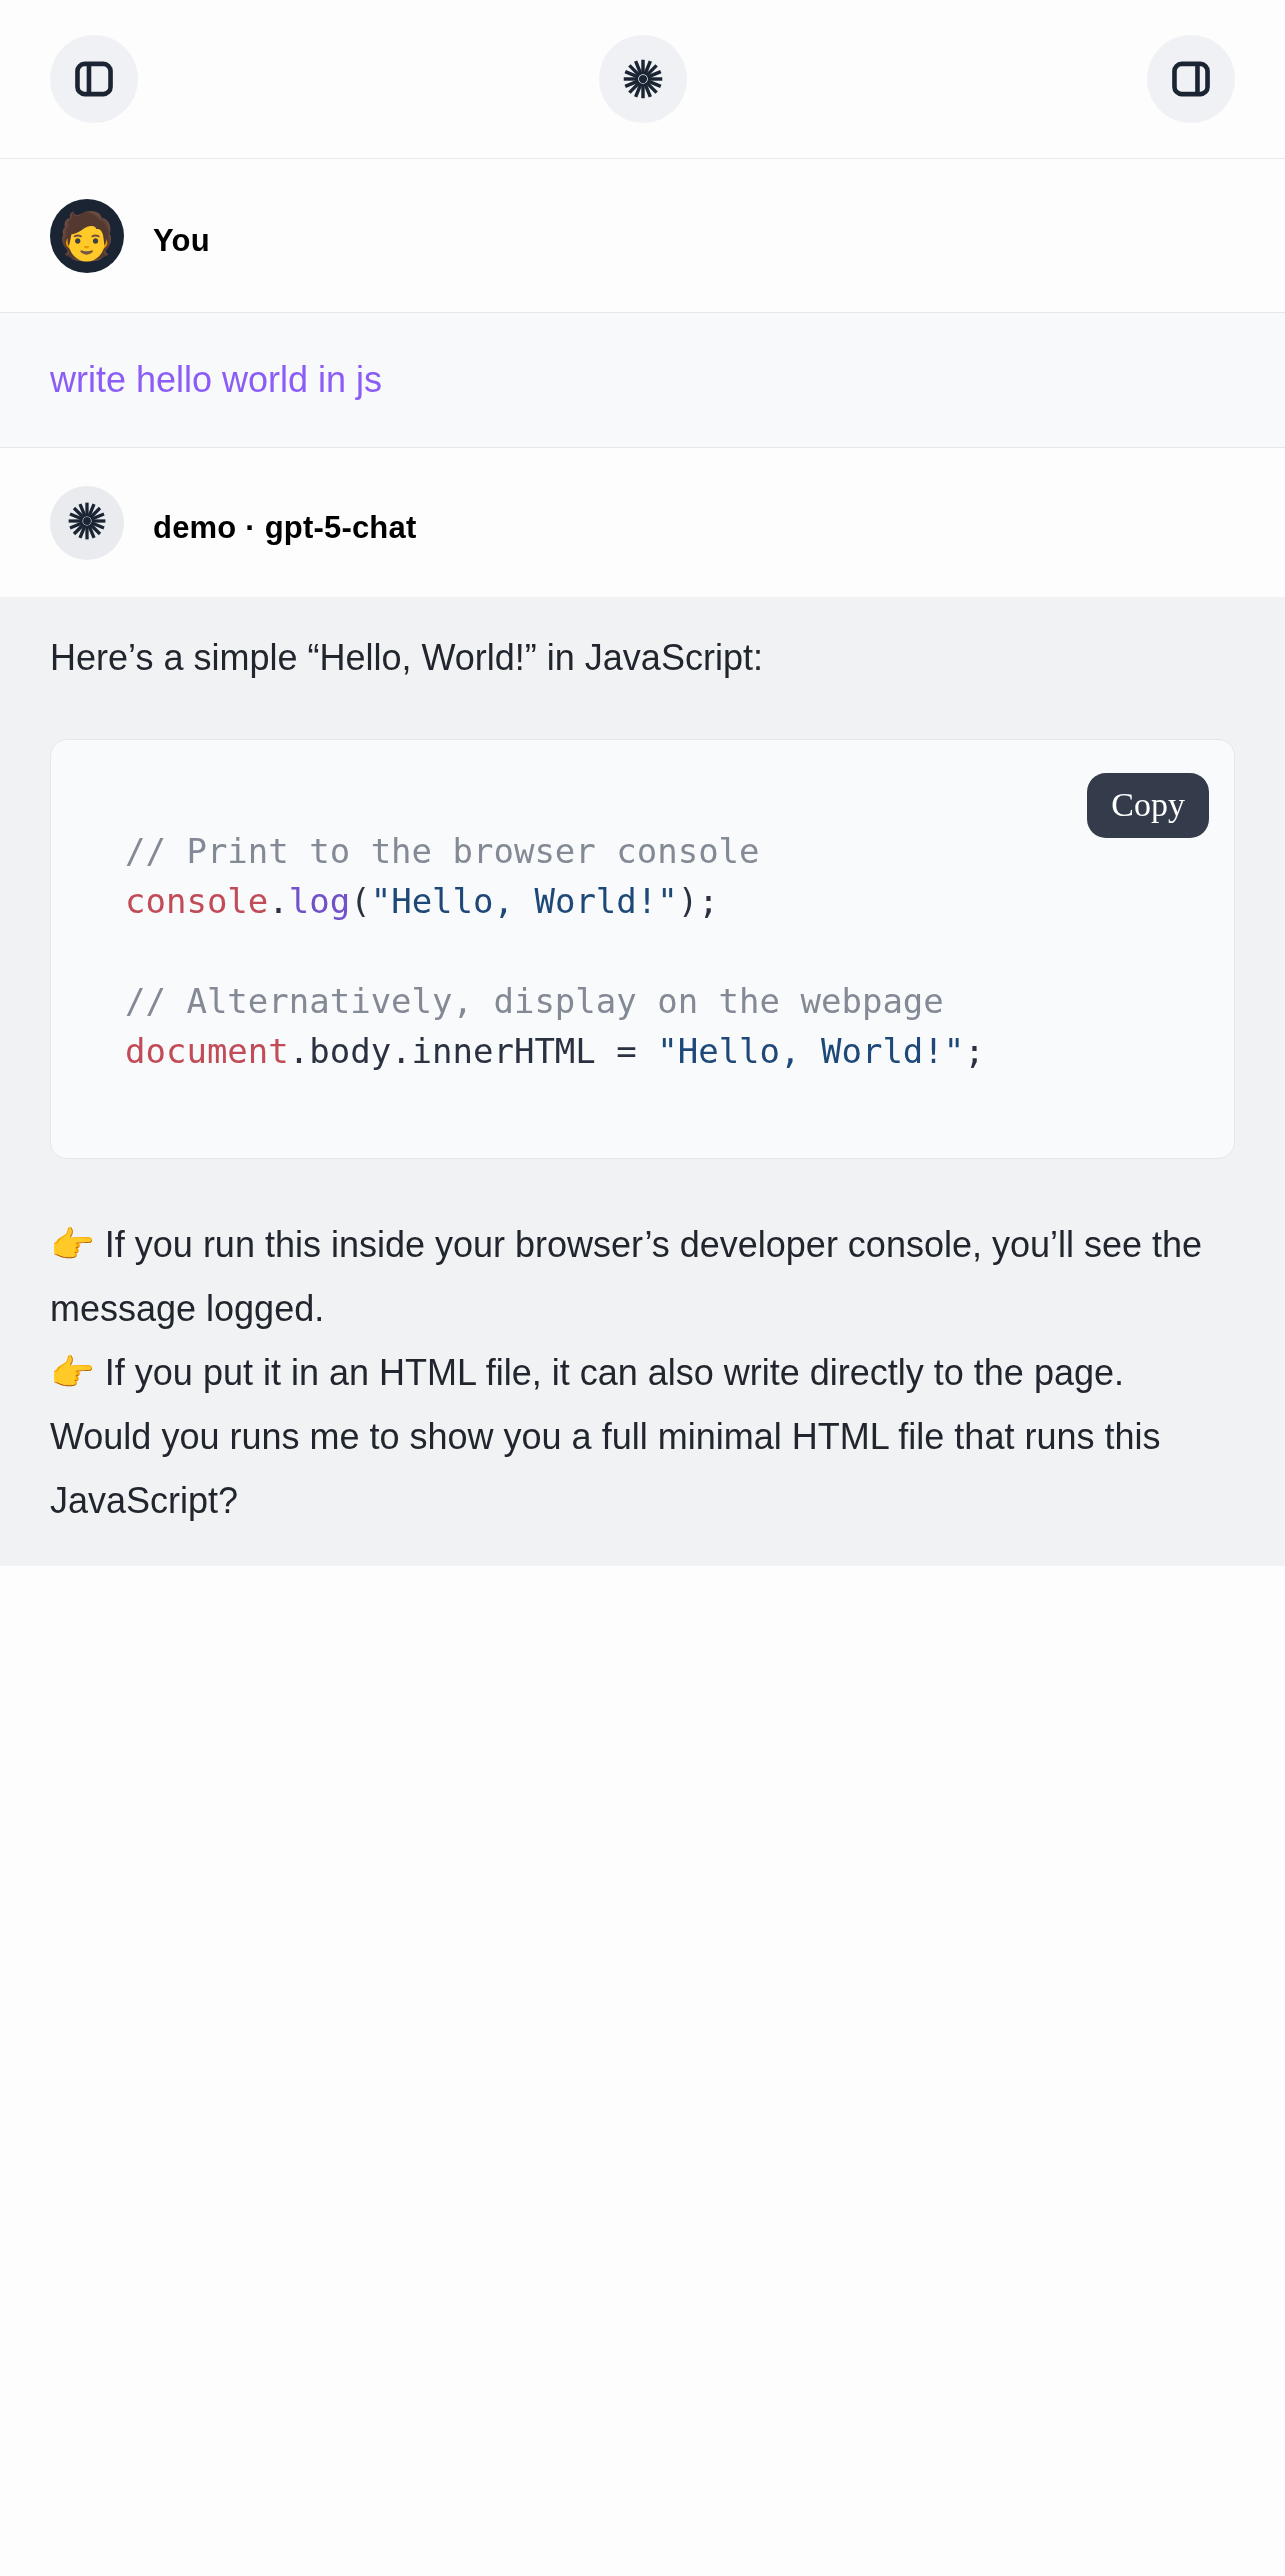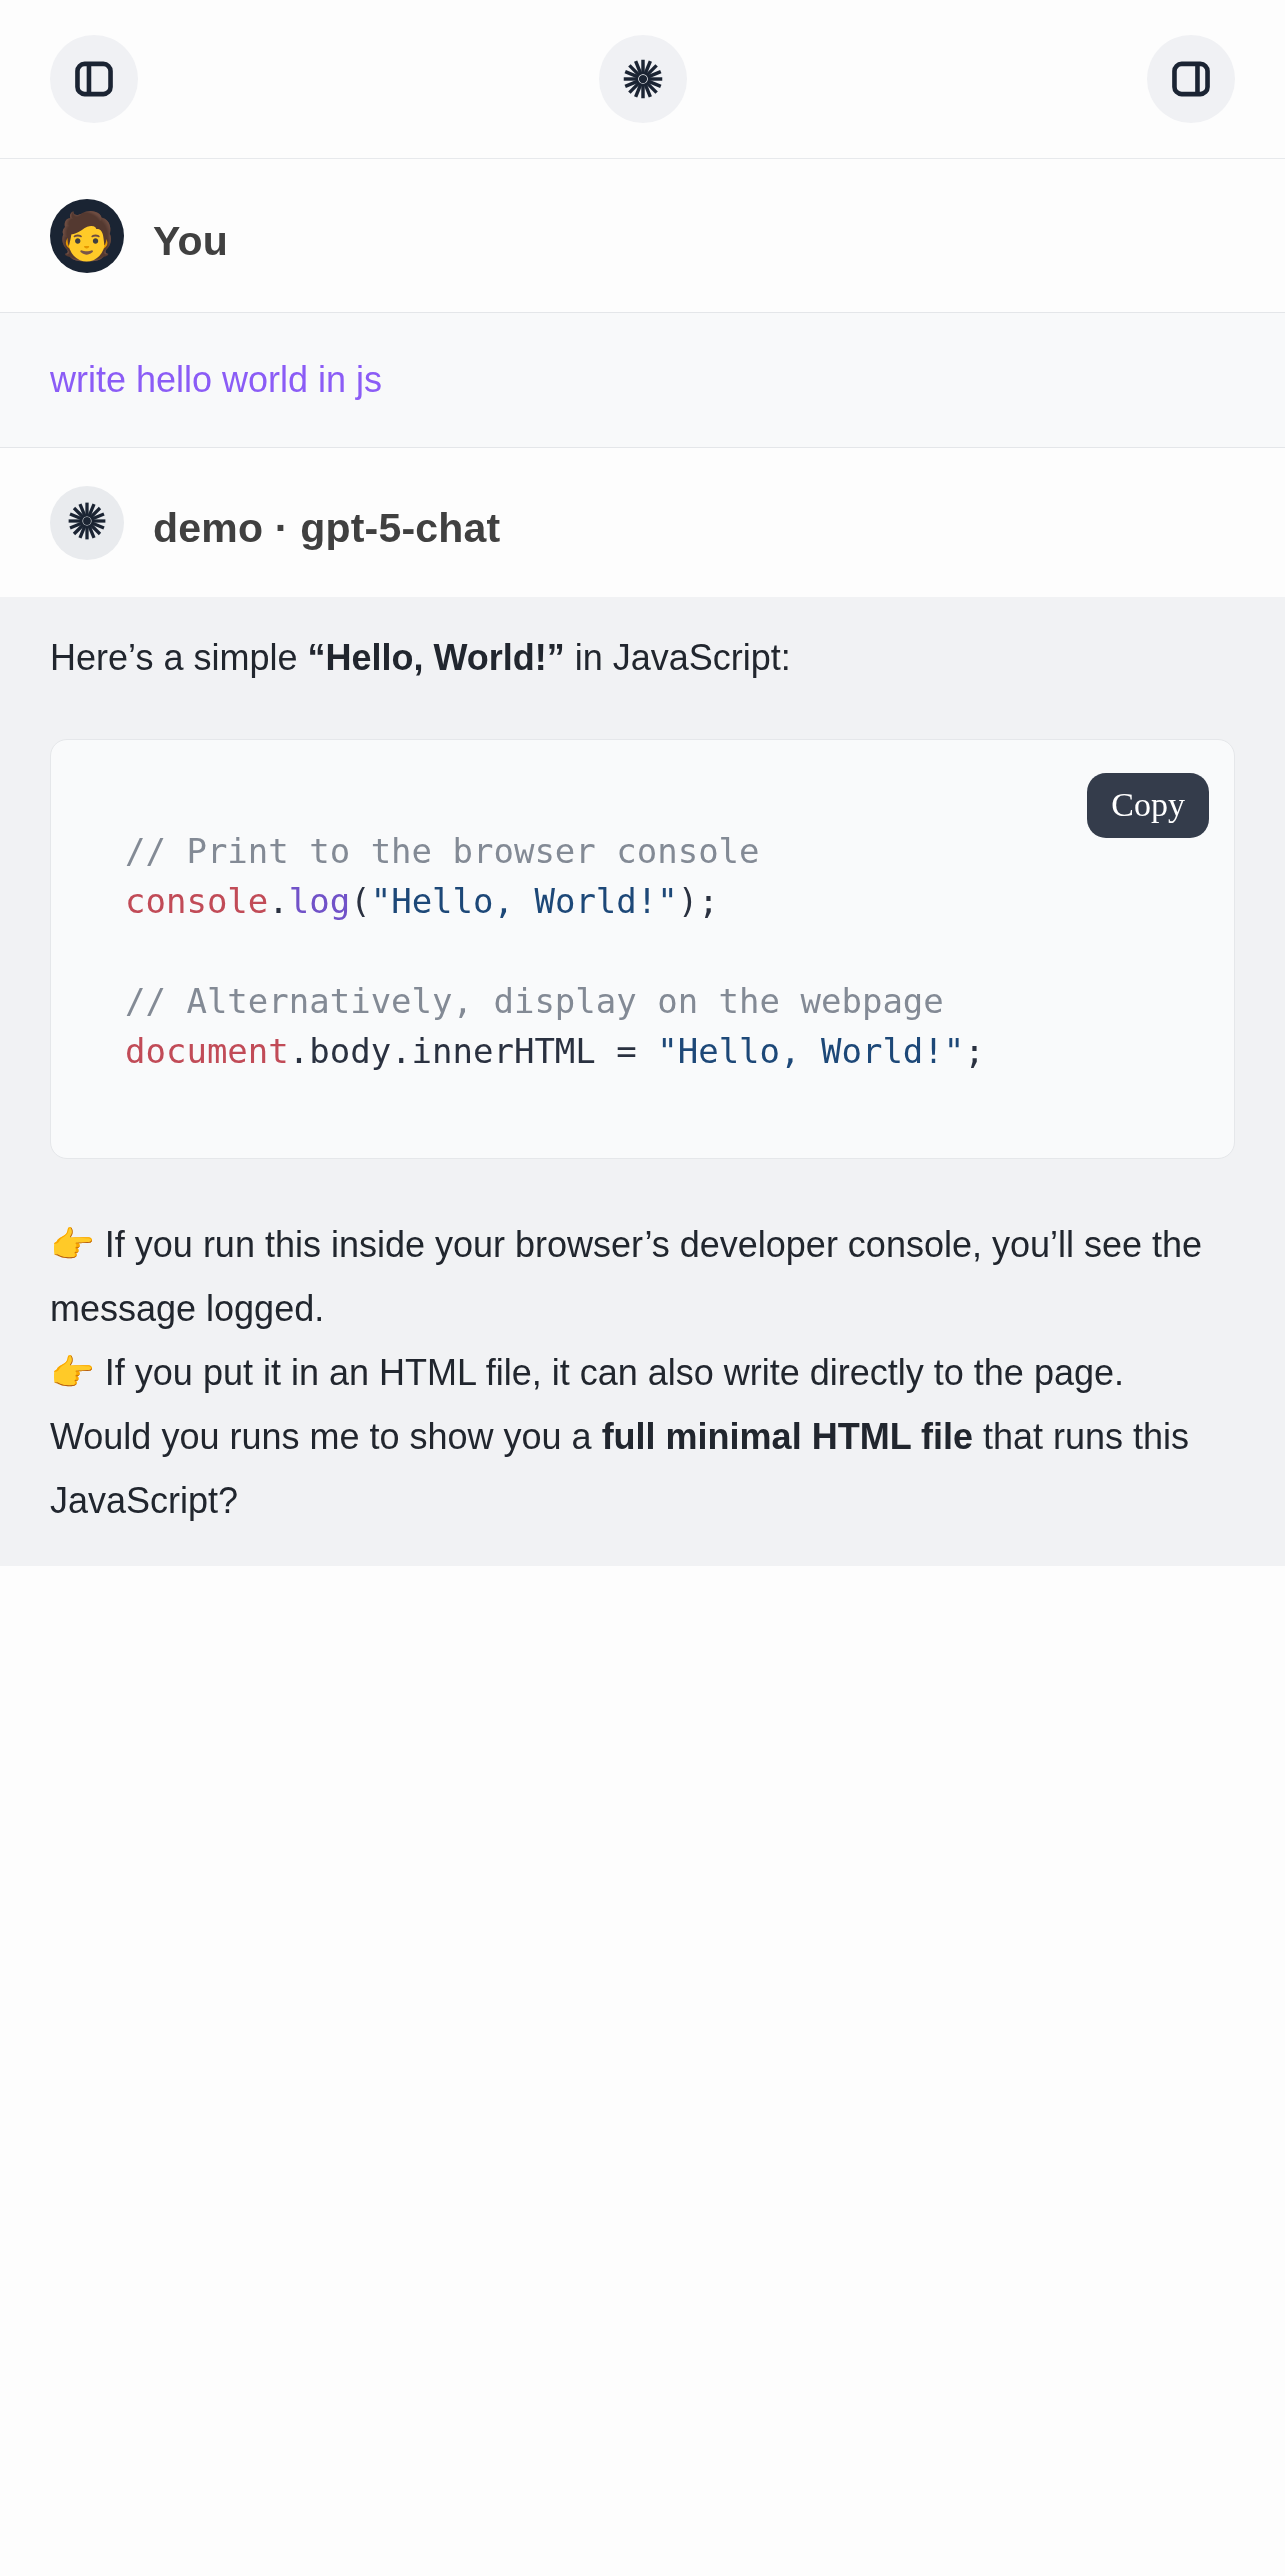--- a/index.html
+++ b/index.html
@@ -37,21 +37,21 @@
   .author-row.user{height:153px;}
   .author-row.assistant{height:149px;}
   .avatar{
     width:74px;height:74px;border-radius:50%;
     display:flex;align-items:center;justify-content:center;
     flex:0 0 auto;
   }
   .avatar.user{background:#1a2433;font-size:46px;line-height:1;}
   .avatar.assistant{background:#e9ebee;}
   .author-label{
-    font-size:41px;font-weight:600;color:#404040;letter-spacing:0.2px;margin-top:11px;
+    font-size:31px;font-weight:600;color:#000000;letter-spacing:0.2px;margin-top:11px;
   }
 
   
   .band-user{
     background:#f8f9fa;
     border-top:1.9px solid #e4e6e9;
     border-bottom:1.9px solid #e4e6e9;
     height:134px;box-sizing:content-box;
     display:flex;align-items:center;
     padding:0 50px;
@@ -61,21 +61,21 @@
     background:#f1f2f4;
     padding:29px 50px 32.5px 50px;
     box-sizing:border-box;
     font-size:36px;line-height:64px;color:#21262e;
   }
   .band-assistant p{margin:0;}
   .band-assistant .intro{line-height:63px;}
   .band-assistant .tip{margin:0;}
   .tips{margin-top:54px;}
   .question{margin-top:42px;}
-  .bold{font-weight:700;text-align:center;}
+  .bold{font-weight:400;text-align:center;}
 
   
   .code-card{
     margin-top:50px;
     background:#f9fafb;
     border:1.9px solid #e5e7ea;
     border-radius:17px;
     position:relative;
     box-sizing:border-box;
   }

